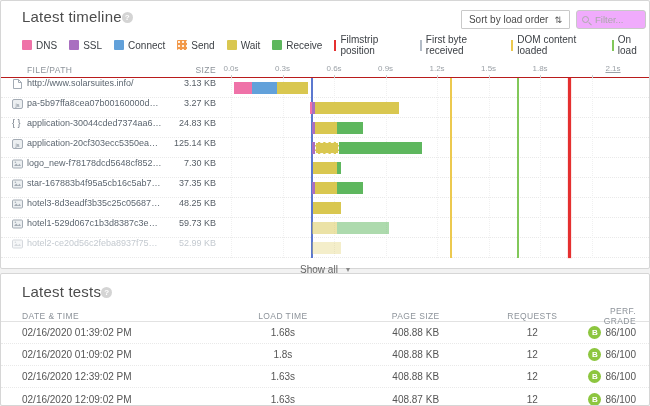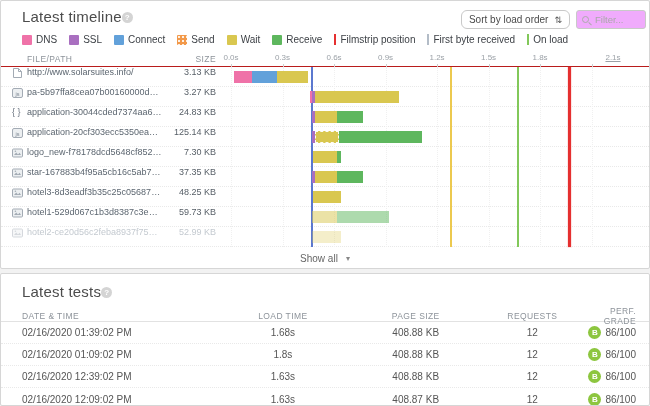--- a/index.html
+++ b/index.html
@@ -11,21 +11,21 @@
   .tests-card{flex:1;overflow:hidden}
 
   .card-head{display:flex;justify-content:space-between;align-items:flex-start;padding:7px 3px 0 21px}
   .title-wrap{display:flex;align-items:center;gap:0}
   h2{font-size:15px;font-weight:400;color:#4c4c4c;letter-spacing:.2px}
   .help{display:inline-block;width:11px;height:11px;border-radius:50%;background:#d4d4d4;color:#fff;
     font-size:8px;line-height:11px;text-align:center;font-weight:700;margin-top:2px}
 
   .head-controls{display:flex;gap:6px;margin-top:2px}
   .sort-btn{display:flex;align-items:center;gap:6px;height:19px;padding:0 7px;background:#fff;
-    border:1px solid #c9c9c9;border-radius:6px;font-size:10px;color:#4a4a4a;cursor:pointer;
+    border:1px solid #c9c9c9;border-radius:1px;font-size:10px;color:#4a4a4a;cursor:pointer;
     font-family:"Liberation Sans",sans-serif}
   .updown{font-family:"DejaVu Sans",sans-serif;font-size:9px;color:#555}
   .filter-box{position:relative;width:70px;height:19px;border:1px solid #c9c9c9;border-radius:3px;background:#f0abfc}
   .filter-box input{position:absolute;inset:0;border:none;outline:none;width:100%;padding-left:18px;
     font-size:9.5px;color:#555;background:transparent;font-family:"Liberation Sans",sans-serif}
   .filter-box input::placeholder{color:#a9a9a9}
   .mag{position:absolute;left:5px;top:4.5px;width:7px;height:7px;border:1.4px solid #ababab;border-radius:50%}
   .mag::after{content:"";position:absolute;left:5.5px;top:5.5px;width:3.5px;height:1.4px;background:#ababab;
     transform:rotate(45deg);transform-origin:0 0}
 
@@ -127,20 +127,24 @@
           <span class="chip" style="background-color: rgb(94, 183, 94);"></span>
           <span>Receive</span>
         </span>
         <span class="lg">
           <span class="chipline" style="background-color: rgb(229, 48, 48);"></span>
           <span>Filmstrip position</span>
         </span>
         <span class="lg">
           <span class="chipline" style="background-color: rgb(179, 188, 199);"></span>
           <span>First byte received</span>
+        </span>
+        <span class="lg">
+          <span class="chipline" style="background-color: rgb(236, 201, 79);"></span>
+          <span>DOM content loaded</span>
         </span>
         <span class="lg">
           <span class="chipline" style="background-color: rgb(130, 200, 90);"></span>
           <span>On load</span>
         </span>
       </div>
 
     <div class="waterfall">
       <div class="wf-head">
         <div class="c-icon"></div>

